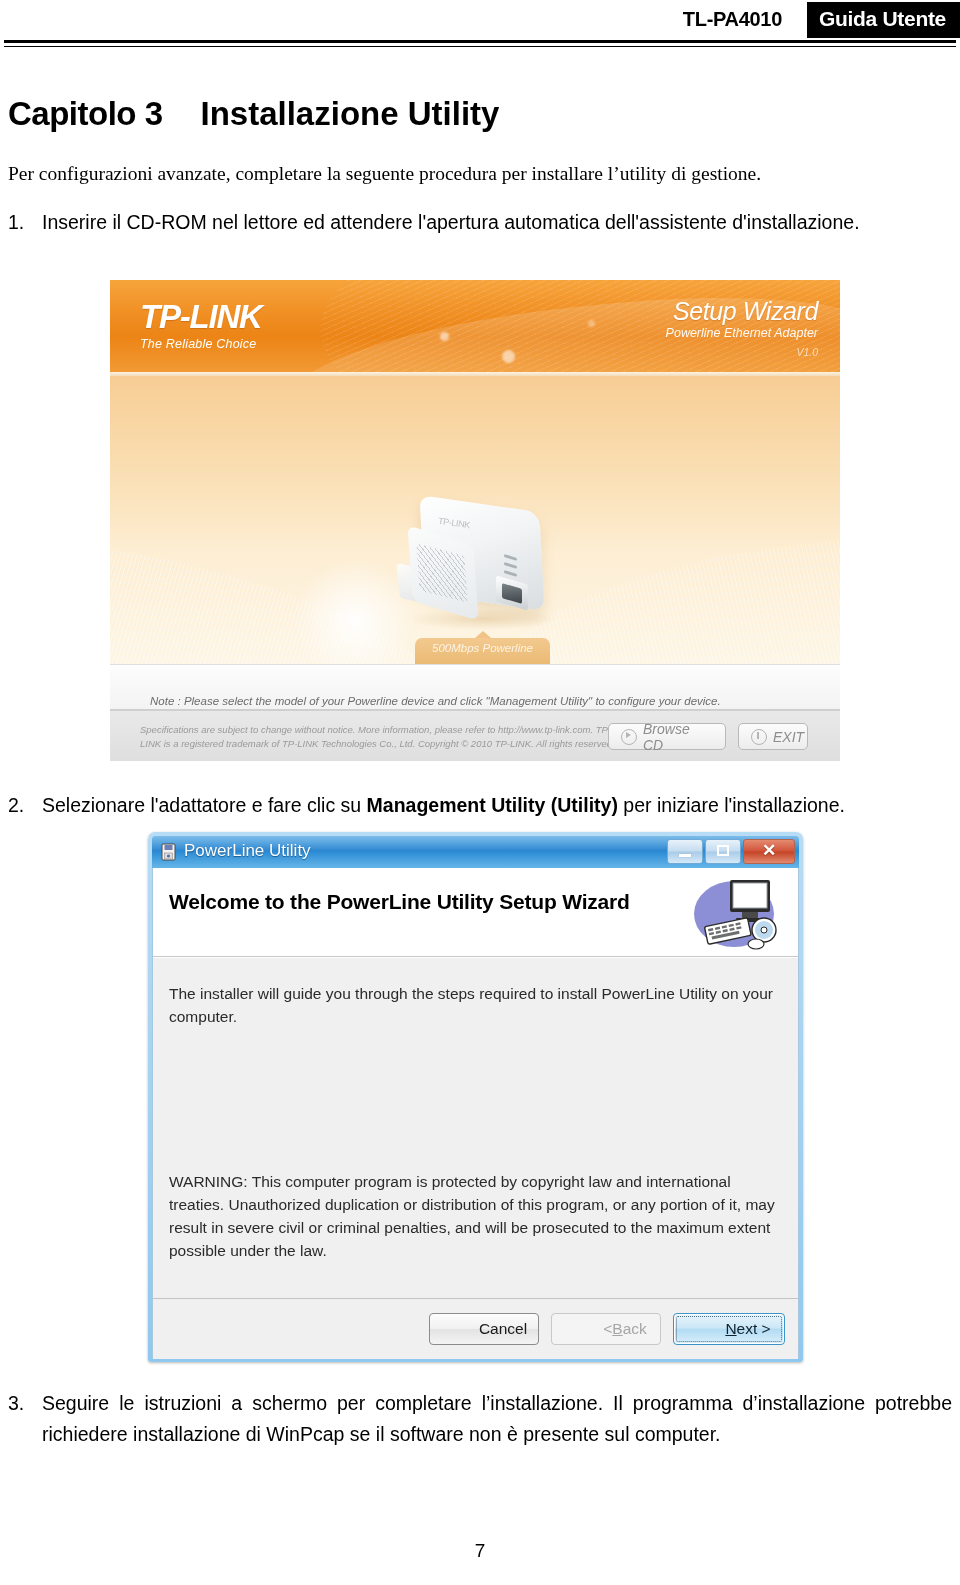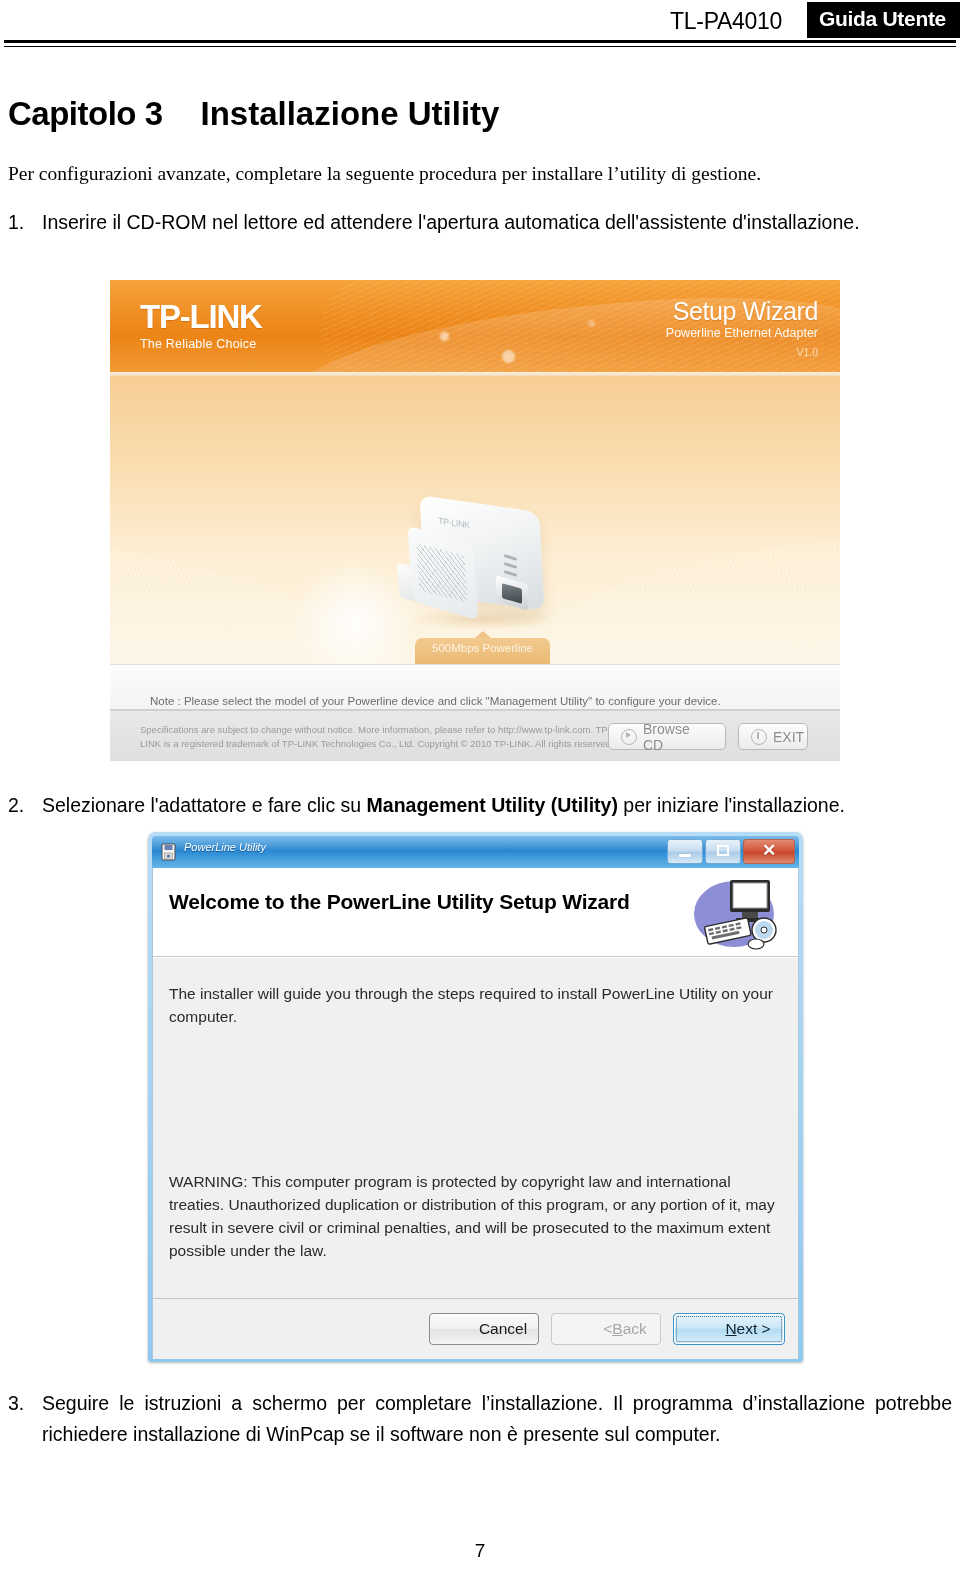--- a/index.html
+++ b/index.html
@@ -20,22 +20,22 @@
   .page-header {
     position: absolute;
     left: 0; top: 0;
     width: 960px;
     height: 44px;
   }
   .hdr-model {
     position: absolute;
     right: 178px;
     top: 8px;
-    font-size: 23px;
-    font-weight: normal;
+    font-size: 20px;
+    font-weight: bold;
     letter-spacing: -0.3px;
     white-space: nowrap;
   }
   .hdr-badge {
     position: absolute;
     right: 0;
     top: 2px;
     background: #000;
     color: #fff;
     font-size: 21px;
@@ -107,20 +107,21 @@
 
   
   .shot1 {
     position: absolute;
     left: 110px;
     top: 280px;
     width: 730px;
     height: 481px;
     background: #0c4a6e;
     overflow: hidden;
+    font-style: italic;
   }
   .s1-header {
     position: absolute;
     left: 0; top: 0;
     width: 730px;
     height: 92px;
     background: linear-gradient(180deg,
       #f6a43c 0%, #f08e22 38%, #ec8416 62%, #f29a34 100%);
     overflow: hidden;
   }
@@ -458,24 +459,23 @@
   .win-icon {
     position: absolute;
     left: 8px; top: 7px;
     width: 18px; height: 18px;
     z-index: 2;
   }
   .win-title {
     position: absolute;
     left: 32px; top: 5px;
     color: #fff;
-    font-size: 11px;
+    font-size: 17px;
     z-index: 2;
     text-shadow: 0 1px 1px rgba(0,40,80,.55);
-    font-style: italic;
   }
   .win-buttons {
     position: absolute;
     right: 4px; top: 3px;
     display: flex;
     gap: 2px;
     z-index: 3;
   }
   .win-btn {
     width: 34px; height: 23px;

